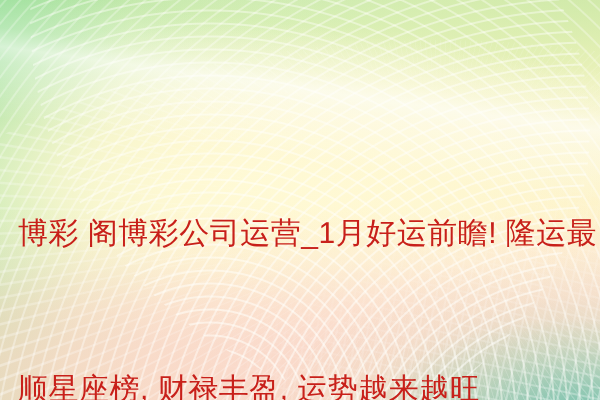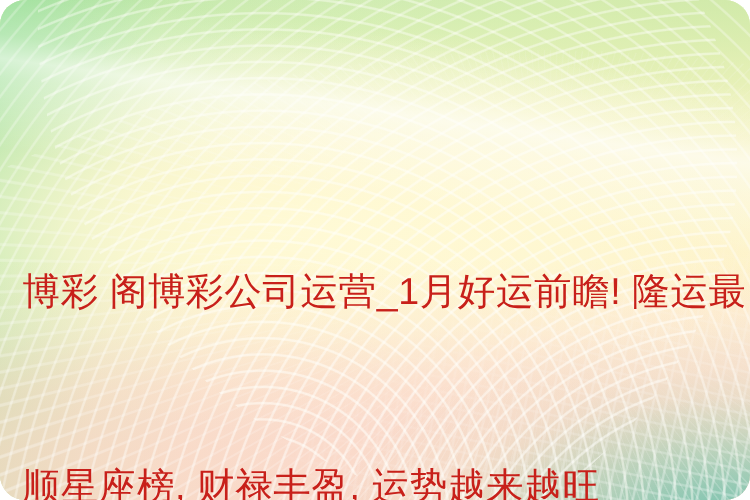--- a/index.html
+++ b/index.html
@@ -12,21 +12,20 @@
     font-family: "Liberation Sans", "DejaVu Sans", sans-serif;
   }
 
   
   #banner {
     position: relative;
     width: 600px;
     height: 400px;
     overflow: hidden;
     background: #fdf6dc;
-    border-radius: 20px;
   }
 
   
   .layer {
     position: absolute;
     inset: 0;
     pointer-events: none;
   }
 
   #base-gradient {

